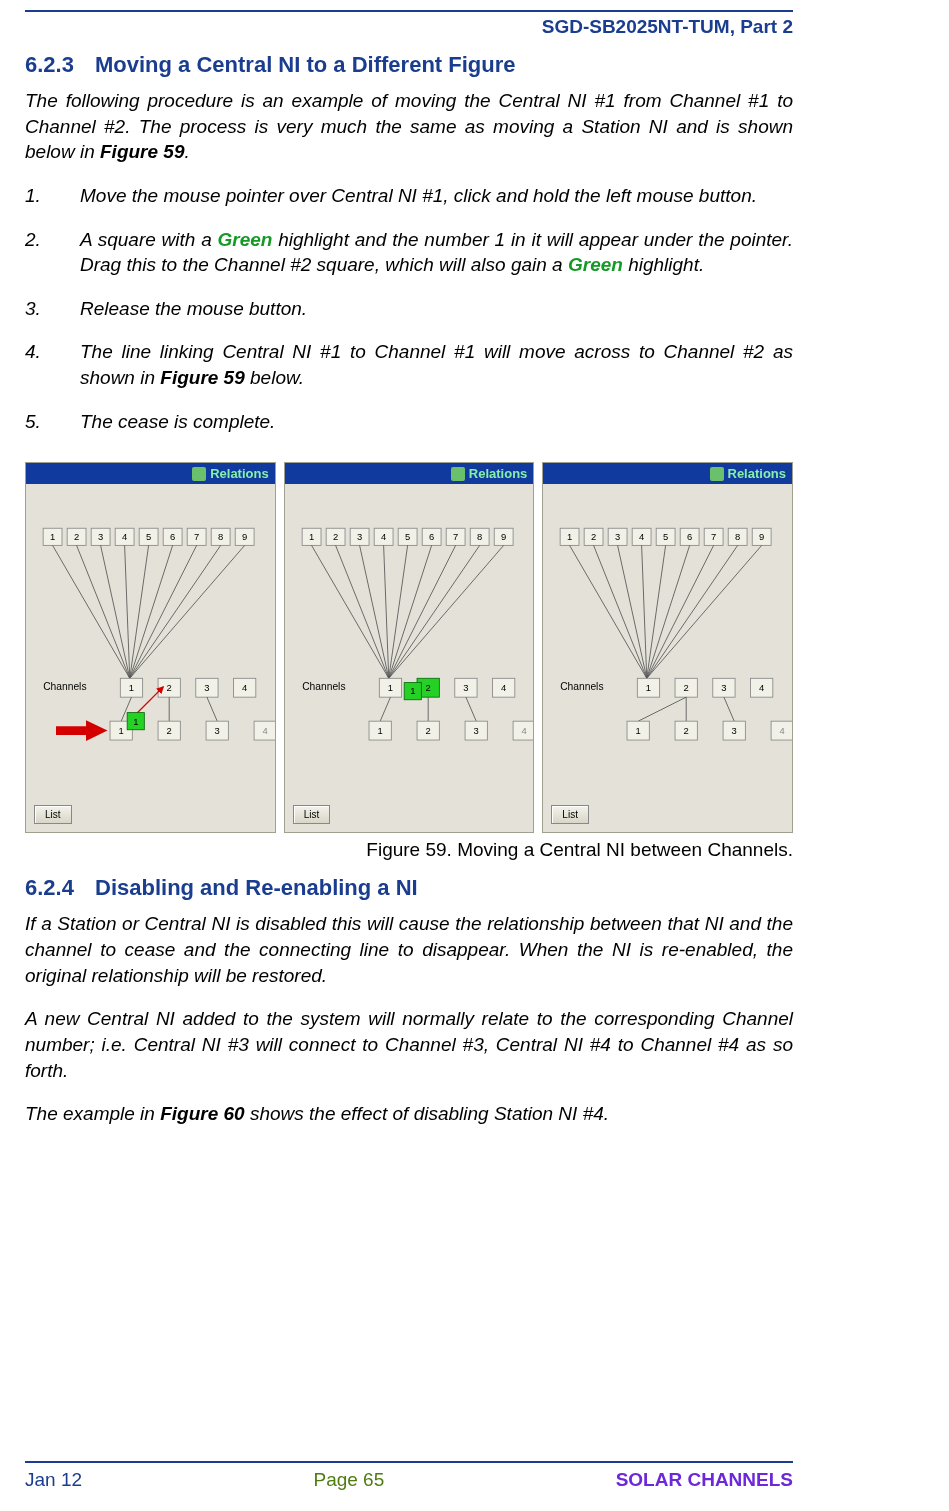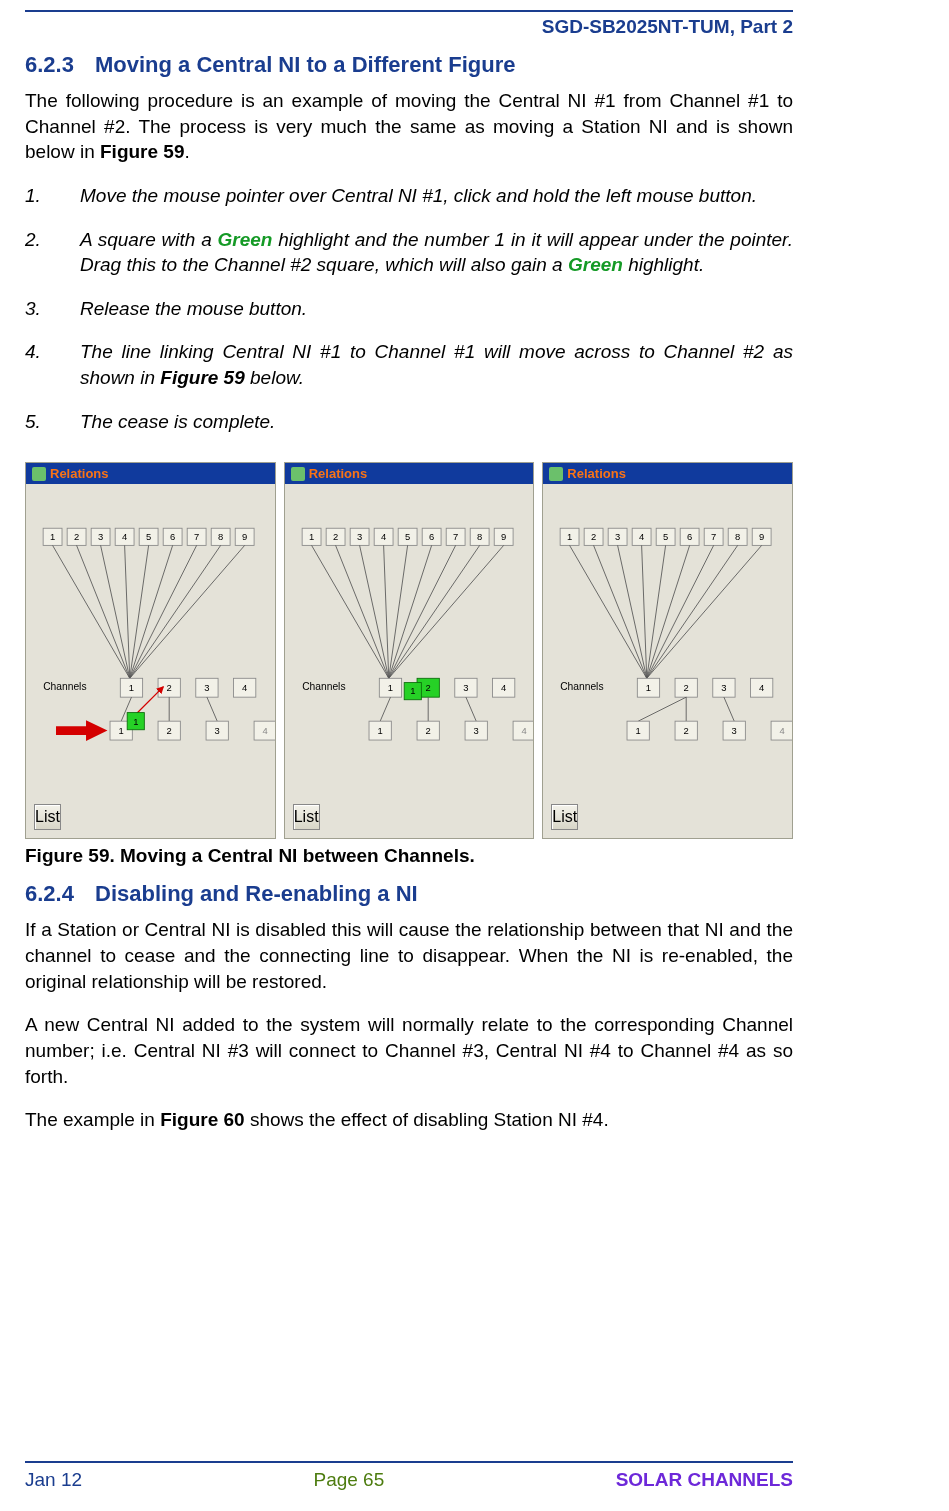--- a/index.html
+++ b/index.html
@@ -37,20 +37,21 @@
   }
   .section-num {
     display: inline-block;
     width: 70px;
   }
   p {
     font-size: 19px;
     line-height: 1.35;
     margin: 0 0 18px 0;
     text-align: justify;
+    font-style: italic;
   }
   .green {
     color: #159a26;
     font-weight: bold;
   }
   ol.steps {
     list-style: none;
     padding: 0;
     margin: 0 0 10px 0;
     counter-reset: step;
@@ -81,52 +82,53 @@
   }
   .panel {
     flex: 1 1 0;
     background: #e4e2d8;
     border: 1px solid #a0a090;
     box-sizing: border-box;
     padding-bottom: 8px;
   }
   .panel-title {
     background: #103a9d;
-    color: #f97316;
+    color: #86efac;
     font-weight: bold;
     font-size: 13px;
     padding: 3px 6px;
     display: flex;
     align-items: center;
     gap: 4px;
+    justify-content: flex-end;
   }
   .panel-title .ticon {
     width: 14px; height: 14px;
     background: #6bc06b;
     border-radius: 2px;
     display: inline-block;
   }
   .svg-wrap {
     width: 100%;
     height: 320px;
   }
   .btn-list {
     display: inline-block;
     background: linear-gradient(#f4f3eb, #d8d6c8);
     border: 1px solid #888;
-    padding: 3px 0;
-    font-size: 16px;
+    padding: 3px 10px;
+    font-size: 10px;
     margin-left: 8px;
     box-shadow: 1px 1px 0 #fff inset;
   }
 
   .fig-caption {
-    text-align: left;
+    text-align: right;
     font-size: 19px;
-    font-weight: bold;
+    font-weight: normal;
     margin: 4px 0 6px 0;
   }
 
   
   .spacer { flex: 1 1 auto; }
   .footer-rule {
     height: 2px;
     background: #1a3d8f;
     margin-bottom: 6px;
   }

